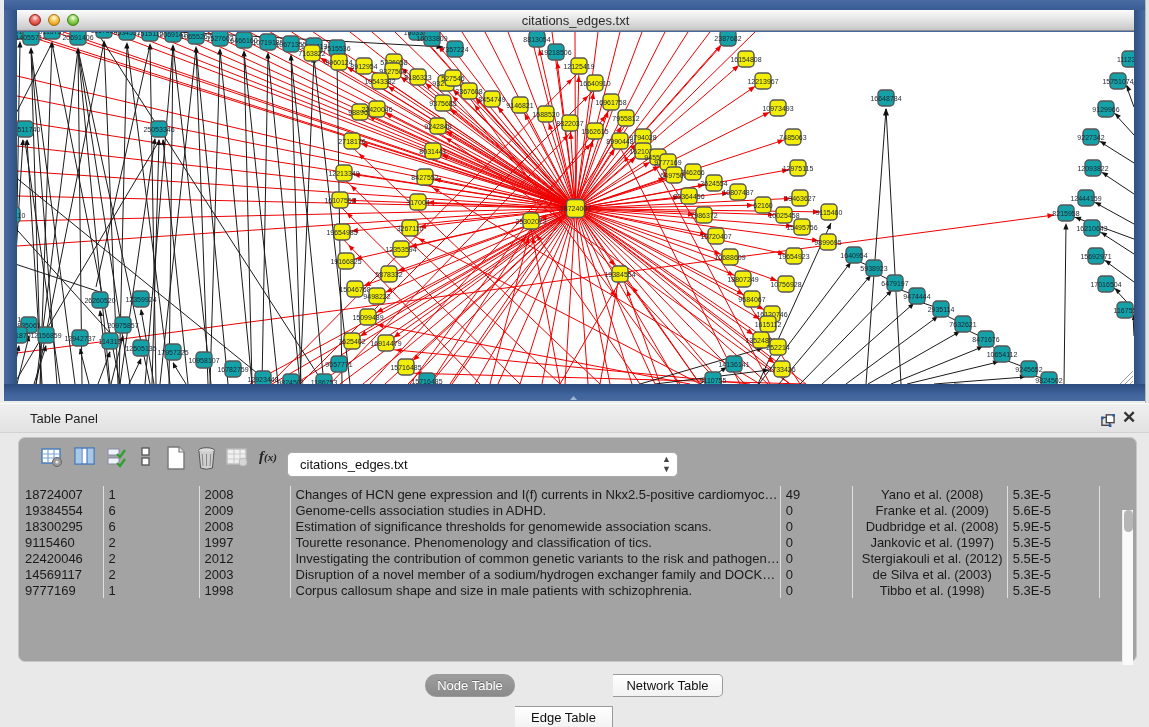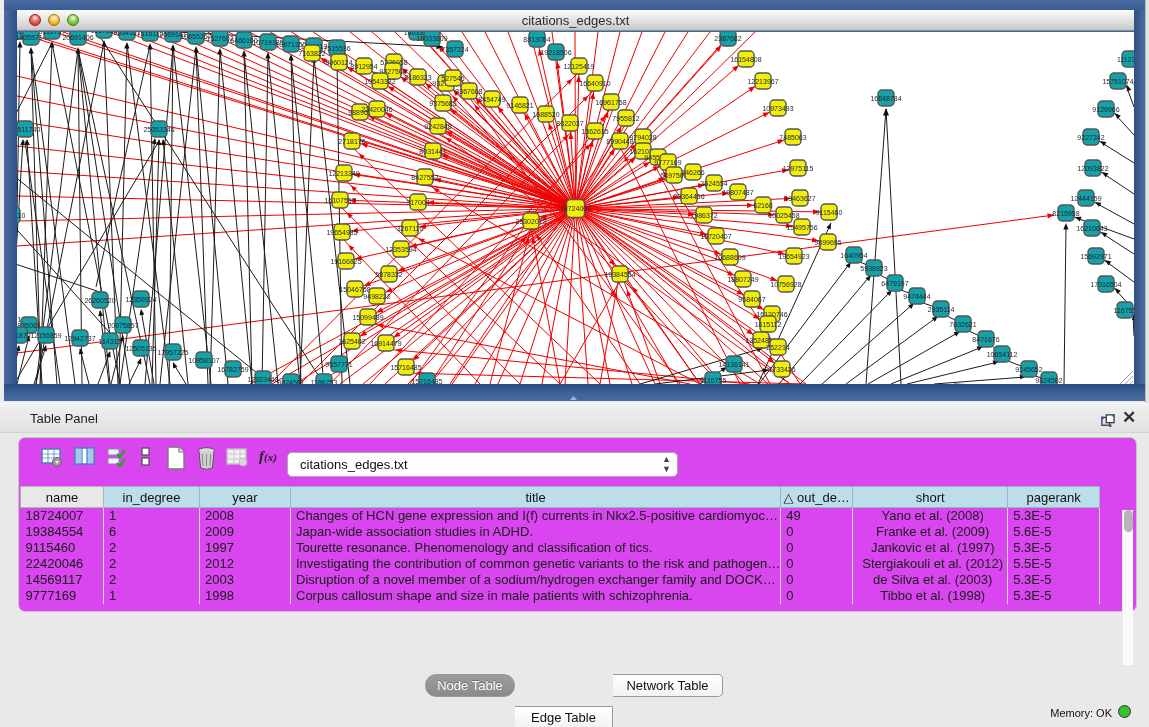--- a/index.html
+++ b/index.html
@@ -20,21 +20,21 @@
 #l-yel{left:31px;background:radial-gradient(circle at 50% 30%,#fdf2c5 0 10%,#f8d169 32%,#efa92a 68%,#c07d0a);border:1px solid #a1740e;}
 #l-grn{left:50px;background:radial-gradient(circle at 50% 30%,#e3f6cd 0 10%,#a9dd74 32%,#6cbd32 68%,#4a9912);border:1px solid #438016;}
 #content{position:absolute;left:17px;top:32px;width:1117px;height:352px;background:#fff;}
 #rstrip{position:absolute;left:1145px;top:0;width:4px;height:403px;background:#e4e4e4;border-left:1px solid #b7b7b7;}
 #tp-head{position:absolute;left:0;top:403px;width:1149px;height:30px;
   background:linear-gradient(180deg,#f0f0f0,#e2e2e2);border-top:1px solid #fcfcfc;border-bottom:1px solid #d2d2d2;}
 #tp-head .t{position:absolute;left:10px;top:7px;font-size:13px;color:#1e1e1e;margin-left:20px;}
 #tp-head .x{position:absolute;left:1122px;top:3px;font-size:17px;font-weight:bold;color:#333;}
 #float-ico{position:absolute;left:1101px;top:10px;width:14px;height:13px;}
 #panel{position:absolute;left:0;top:433px;width:1149px;height:294px;background:#e9e9e9;}
-#whitebox{position:absolute;left:18px;top:4px;width:1119px;height:175px;background:#d946ef;
+#whitebox{position:absolute;left:18px;top:4px;width:1119px;height:225px;background:#a3a3a3;
   border:1px solid #c6c6c6;border-radius:7px;}
 #toolbar{position:absolute;left:0;top:0;width:100%;height:42px;}
 #combo{position:absolute;left:268px;top:14px;width:391px;height:25px;background:#fff;
   border:1px solid #a9a9a9;border-radius:5px;font-size:13px;color:#111;
   line-height:23px;padding-left:12px;}
 #combo .arr{position:absolute;right:6px;top:1px;font-size:9px;color:#444;line-height:10px;text-align:center;}
 table.grid{position:absolute;left:1px;top:48px;border-collapse:collapse;table-layout:fixed;
   font-size:13px;color:#1a1a1a;}
 table.grid th{background:#bcdeeb;border:1px solid #98b6c3;border-top:1px solid #98b6c3;
   font-weight:normal;font-size:13px;height:21px;padding:0;color:#111;}
@@ -872,46 +872,46 @@
       <colgroup>
           <col style="width:83px">
           <col style="width:96px">
           <col style="width:91px">
           <col style="width:483px">
           <col style="width:72px">
           <col style="width:155px">
           <col style="width:92px">
         </colgroup>
       <tbody>
-          <tr>
-            <th class="gray">name</th>
-            <th>in_degree</th>
-            <th>year</th>
-            <th>title</th>
-            <th>△ out_de…</th>
-            <th>short</th>
-            <th>pagerank</th>
-          </tr>
       <tr>
             <td class="c-name">18724007</td>
             <td class="c-ind">1</td>
             <td class="c-year">2008</td>
             <td class="c-title">Changes of HCN gene expression and I(f) currents in Nkx2.5‑positive cardiomyoc…</td>
             <td class="c-out">49</td>
             <td class="c-short">Yano et al. (2008)</td>
             <td class="c-pr">5.3E‑5</td>
           </tr>
           <tr>
             <td class="c-name">19384554</td>
             <td class="c-ind">6</td>
             <td class="c-year">2009</td>
-            <td class="c-title">Japan‑wide association studies in ADHD.</td>
+            <td class="c-title">Genome‑cells association studies in ADHD.</td>
             <td class="c-out">0</td>
             <td class="c-short">Franke et al. (2009)</td>
             <td class="c-pr">5.6E‑5</td>
+          </tr>
+          <tr>
+            <td class="c-name">18300295</td>
+            <td class="c-ind">6</td>
+            <td class="c-year">2008</td>
+            <td class="c-title">Estimation of significance thresholds for genomewide association scans.</td>
+            <td class="c-out">0</td>
+            <td class="c-short">Dudbridge et al. (2008)</td>
+            <td class="c-pr">5.9E‑5</td>
           </tr>
           <tr>
             <td class="c-name">9115460</td>
             <td class="c-ind">2</td>
             <td class="c-year">1997</td>
             <td class="c-title">Tourette resonance. Phenomenology and classification of tics.</td>
             <td class="c-out">0</td>
             <td class="c-short">Jankovic et al. (1997)</td>
             <td class="c-pr">5.3E‑5</td>
           </tr>
@@ -946,16 +946,12 @@
       </table>
     <div id="vscroll">
         <div id="vthumb"></div>
       </div>
   </div>
   <div id="tabs">
     <div class="seg first sel">Node Table</div>
     <div class="seg">Edge Table</div>
     <div class="seg last">Network Table</div>
   </div>
-  <div id="status">
-      <div class="m">Memory: OK</div>
-      <div class="dot"></div>
-    </div>
 </div>
 </body></html>

